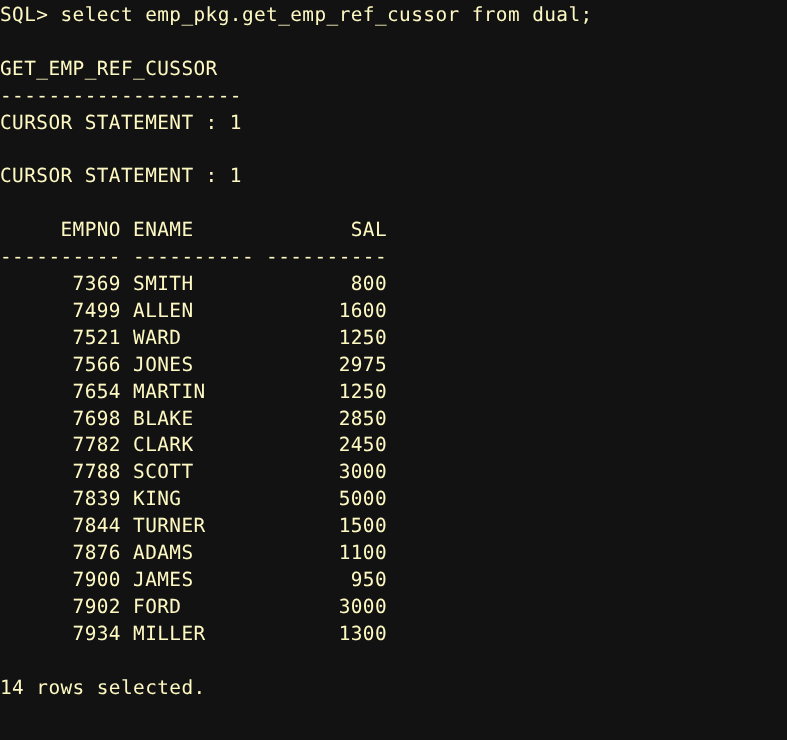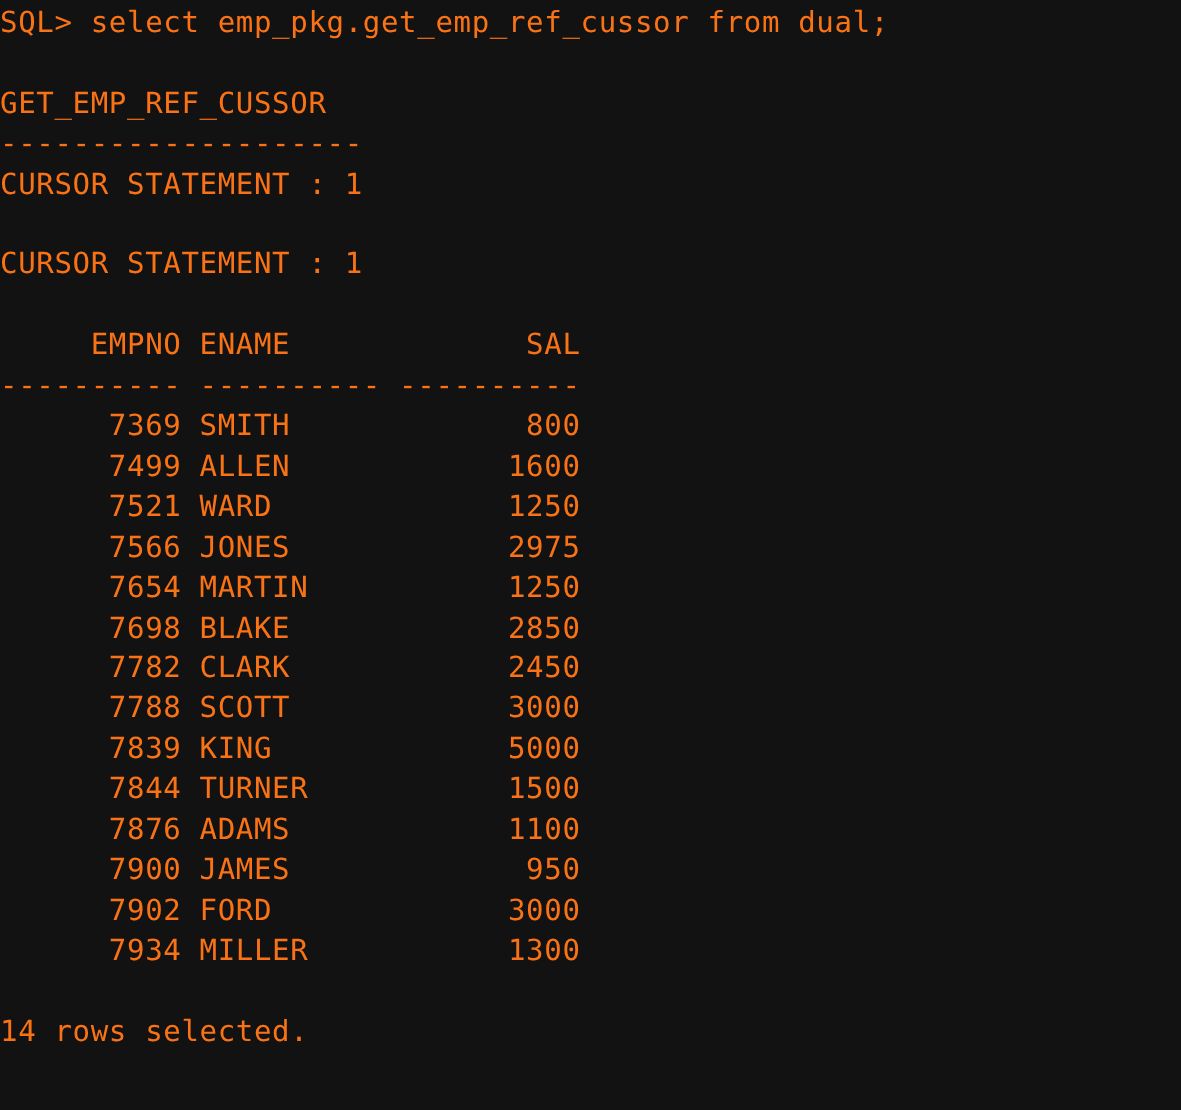--- a/index.html
+++ b/index.html
@@ -23,21 +23,21 @@
     box-sizing: border-box;
     position: relative;
   }
   pre.term-text {
     margin: 0;
     padding: 2px 0 0 0;
     font-family: "DejaVu Sans Mono", "Liberation Mono", monospace;
     font-size: 19.4px;
     line-height: 26.9px;
     letter-spacing: 0.42px;
-    color: #f97316;
+    color: #fef9c3;
     white-space: pre;
     font-weight: 400;
     -webkit-font-smoothing: antialiased;
     text-rendering: geometricPrecision;
   }
   .line { display: block; min-height: 26.9px; }
 </style>
 </head>
 <body>
 

